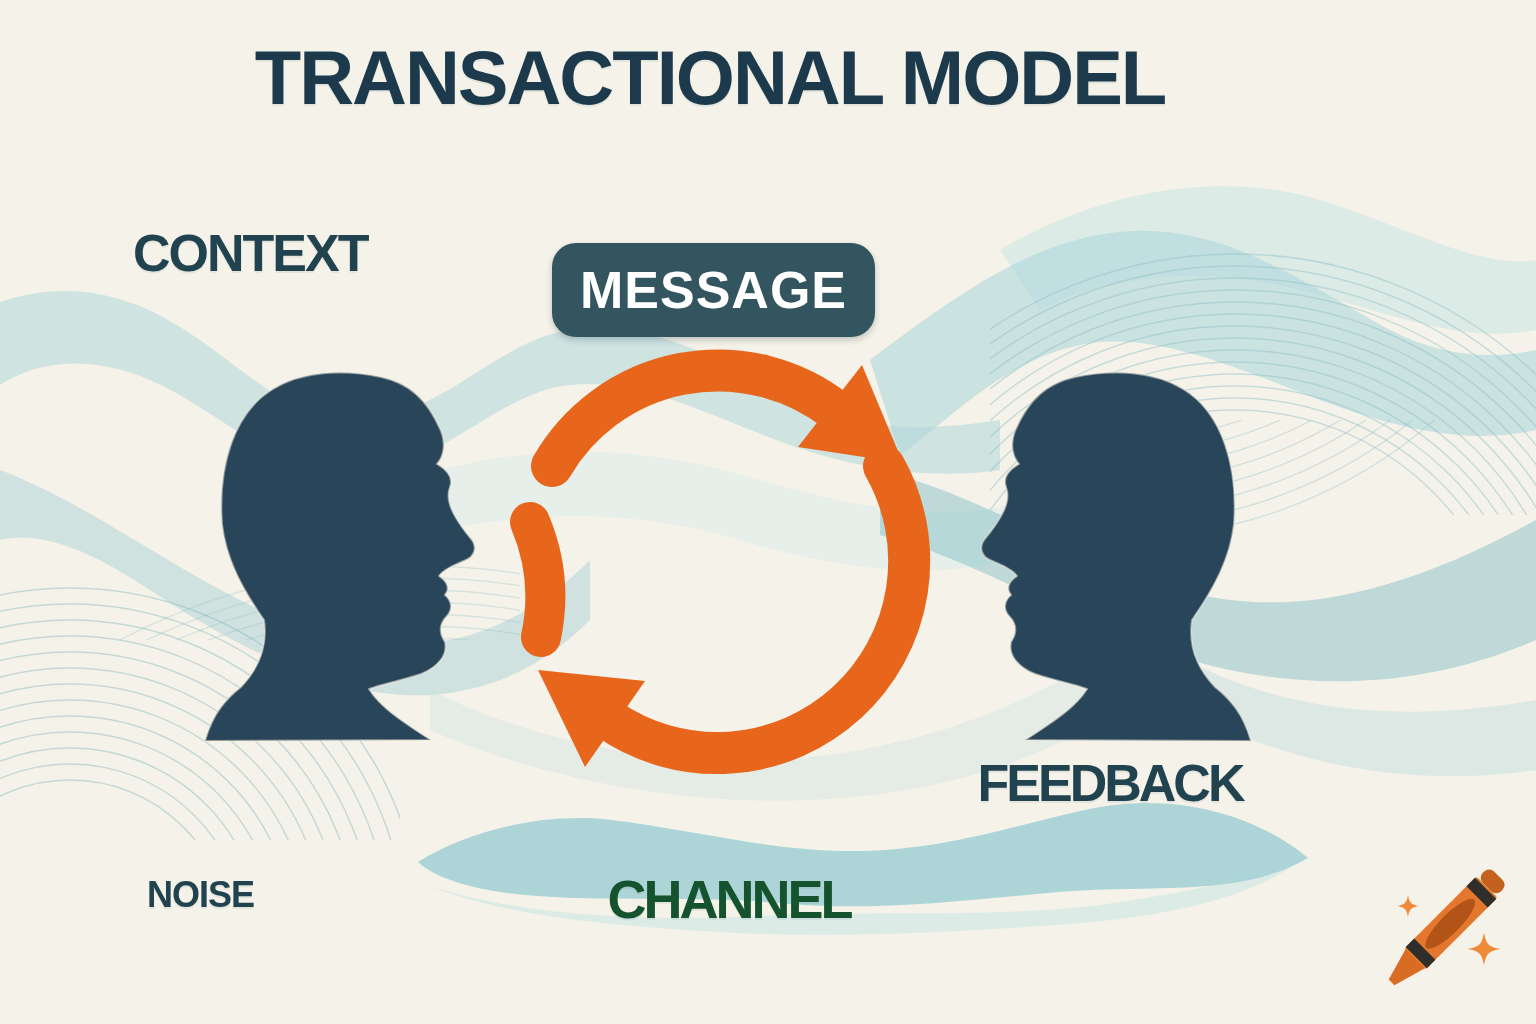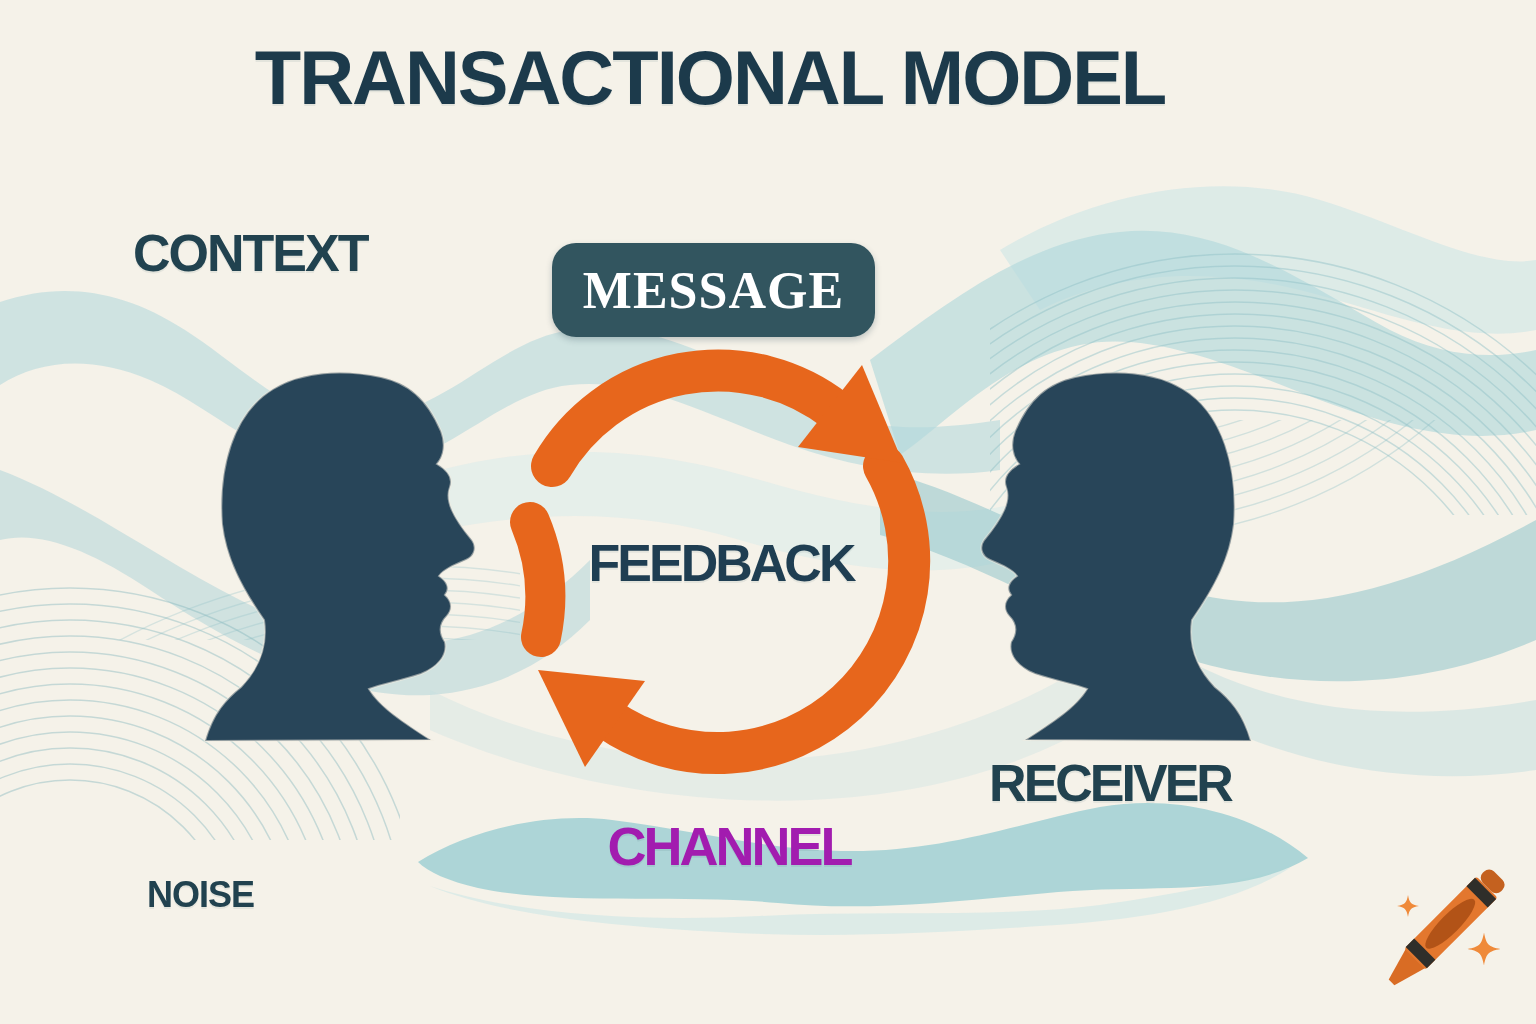--- a/index.html
+++ b/index.html
@@ -17,32 +17,32 @@
   }
   #title{
     left:710px;top:42px;transform:translateX(-50%);
     text-align:center;font-size:76px;line-height:72px;
     color:#1c3a4b;letter-spacing:-2px;
   }
   #context{left:133px;top:227px;font-size:52px;}
   #feedback{left:721px;top:537px;font-size:52px;transform:translateX(-50%);color:#1f3e52;letter-spacing:-3px;}
   #sender{left:322px;top:759px;font-size:52px;transform:translateX(-50%);letter-spacing:-3px;}
   #receiver{left:1110px;top:757px;font-size:52px;transform:translateX(-50%);letter-spacing:-3px;}
-  #channel{left:729px;top:819px;font-size:54px;transform:translateX(-50%);color:#a21caf;letter-spacing:-3px;}
+  #channel{left:729px;top:872px;font-size:54px;transform:translateX(-50%);color:#14532d;letter-spacing:-3px;}
   #noise{left:147px;top:877px;font-size:36px;letter-spacing:-1px;}
   #shared{left:739px;top:929px;font-size:54px;transform:translateX(-50%);letter-spacing:-4px;}
   #message-badge{
     position:absolute;left:552px;top:243px;width:323px;height:94px;
     border-radius:24px;background:#32555f;
     display:flex;align-items:center;justify-content:center;
     box-shadow:0 3px 6px rgba(30,60,75,.25);
   }
   #message-badge span{
     color:#ffffff;font-size:52px;font-weight:800;letter-spacing:1px;
-    font-family:Liberation Serif, serif;
+    font-family:Liberation Sans, sans-serif;
   }
 </style>
 </head>
 <body>
 
 <div id="canvas">
 
   <svg id="artwork" viewBox="0 0 1536 1024" xmlns="http://www.w3.org/2000/svg">
     <defs>
       <clipPath id="clipBL">
@@ -202,18 +202,17 @@
   <div class="lbl" id="title">
     <div>TRANSACTIONAL MODEL</div>
   </div>
 
   <div class="lbl" id="context">CONTEXT</div>
 
   <div id="message-badge">
     <span>MESSAGE</span>
   </div>
 
-  <div class="lbl" id="feedback">FEEDBACK</div>
-  <div class="lbl" id="receiver">RECEIVER</div>
+  <div class="lbl" id="receiver">FEEDBACK</div>
   <div class="lbl" id="channel">CHANNEL</div>
   <div class="lbl" id="noise">NOISE</div>
 
 </div>
 
 </body></html>

